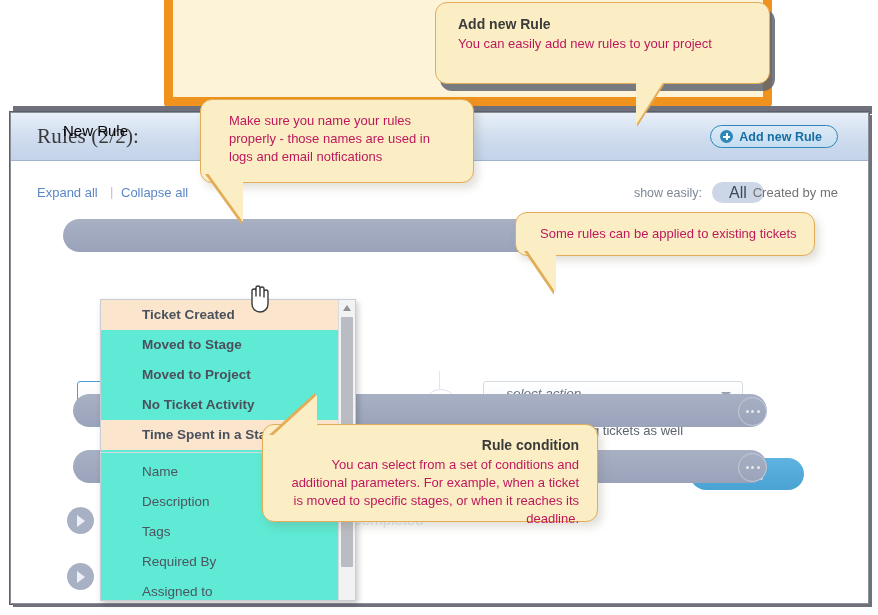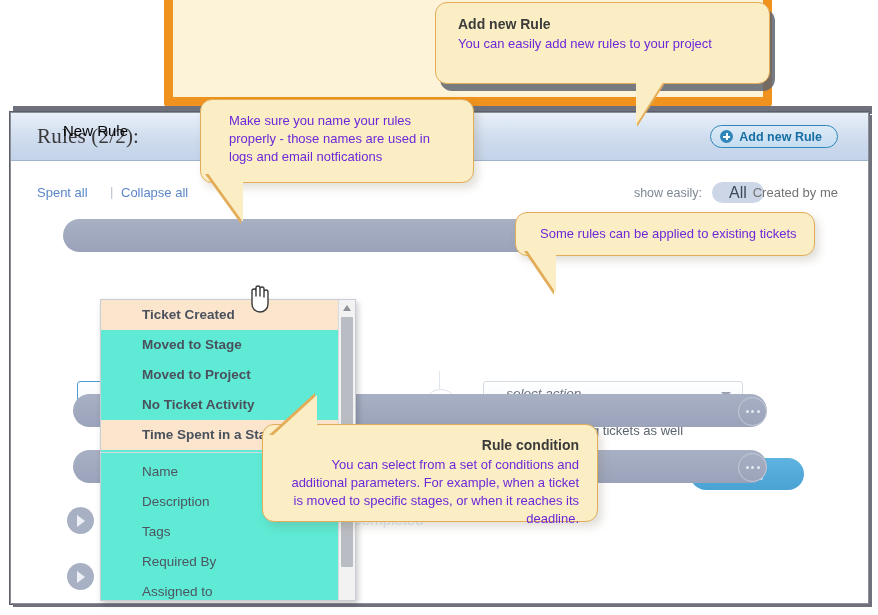--- a/index.html
+++ b/index.html
@@ -190,21 +190,21 @@
     position:absolute;
     background:#fbeec4;
     border:1px solid #e2ac58;
     border-radius:12px;
     box-sizing:border-box;
     color:#4a4a4a;
     box-shadow:5px 7px 0 0 rgba(95,100,112,.85);
   }
   .callout.plain{box-shadow:4px 5px 9px rgba(120,110,80,.22);}
   .co-title{font-weight:bold;font-size:14px;color:#3b3b3b;margin-bottom:3px;}
-  .co-body{font-size:13px;line-height:18px;color:#6d28d9;}
+  .co-body{font-size:13px;line-height:18px;color:#be185d;}
   .co-pad{padding:13px 18px 13px 22px;}
 
   .co-add{left:435px;top:2px;width:335px;height:82px;}
   .co-add .tail{
     position:absolute;left:200px;top:78px;width:0;height:0;
     border-left:28px solid #fbeec4;border-bottom:44px solid transparent;
     filter:drop-shadow(1px 2px 0 #e2ac58);
   }
   .co-add .tail-shadow{
     position:absolute;left:218px;top:80px;width:0;height:0;
@@ -246,21 +246,21 @@
 
     <div class="titlebar">
       <div class="win-title">Rules (2/2):</div>
       <div class="add-rule-btn">
         <span class="plus-ico"></span>
         <span>Add new Rule</span>
       </div>
     </div>
 
     <div class="toolbar">
-      <span class="lnk expand-all">Spent all</span>
+      <span class="lnk expand-all">Expand all</span>
       <span class="sep">|</span>
       <span class="lnk collapse-all">Collapse all</span>
       <span class="show-rules-lbl">show easily:</span>
       <span class="pill-all">All</span>
       <span class="created-by-me">Created by me</span>
     </div>
 
     <div class="rule-bar rule-open"></div>
     <div class="rule-open-title">New Rule</div>
 

